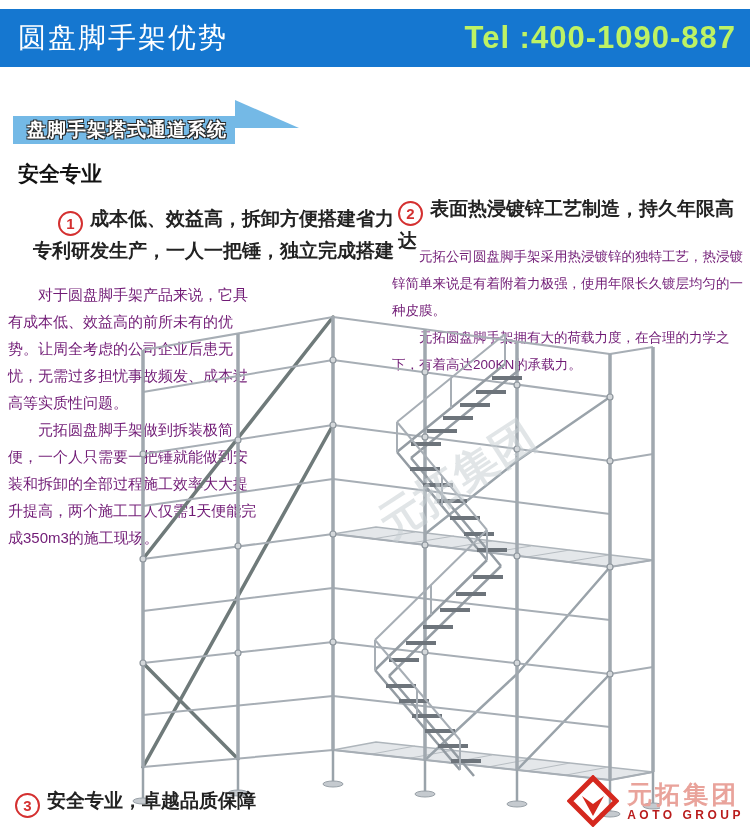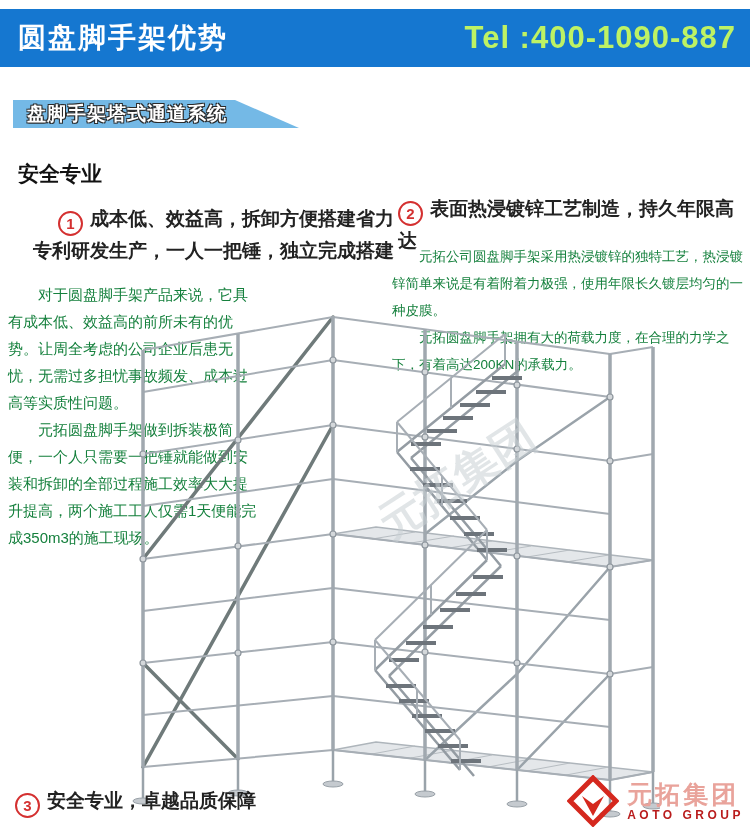--- a/index.html
+++ b/index.html
@@ -1,39 +1,39 @@
 <!DOCTYPE html>
 <html><head>
 <meta charset="utf-8">
 <style>
   html,body{margin:0;padding:0;background:#fff;}
   .page{position:relative;width:750px;height:830px;background:#fff;overflow:hidden;
         font-family:"Liberation Sans","DejaVu Sans",sans-serif;}
   
   .topbar{position:absolute;top:9px;left:0;width:750px;height:58px;background:#1577D0;}
   .topbar .title{position:absolute;left:18px;top:0;line-height:58px;font-size:28px;
-        font-weight:bold;color:#fff;letter-spacing:2px;}
+        font-weight:normal;color:#fff;letter-spacing:2px;}
   .topbar .tel{position:absolute;right:14px;top:0;line-height:58px;font-size:31px;
         font-weight:bold;color:#bef264;letter-spacing:1px;}
   
   .ribbon{position:absolute;top:100px;left:13px;height:28px;display:flex;}
   .ribbon-body{background:#74B9E6;height:28px;line-height:28px;padding:0 8px 0 14px;
         font-size:19px;font-weight:bold;color:#fff;letter-spacing:1px;
-        text-shadow:-1px -1px 0 #2a2a2a,1px -1px 0 #2a2a2a,-1px 1px 0 #2a2a2a,1px 1px 0 #2a2a2a;}
+        text-shadow:-1px -1px 0 #2a2a2a,1px -1px 0 #2a2a2a,-1px 1px 0 #2a2a2a,1px 1px 0 #2a2a2a;margin-top:16px;}
   .ribbon-tail{width:0;height:0;border-bottom:28px solid #74B9E6;border-right:64px solid transparent;}
   
   .section-title{position:absolute;top:160px;left:18px;font-size:21px;font-weight:bold;color:#111;}
   .adv{font-size:19px;font-weight:bold;color:#222;line-height:30px;}
   .adv .num{display:inline-flex;width:21px;height:21px;border:2px solid #D43030;border-radius:50%;
         color:#D43030;font-size:15px;line-height:21px;align-items:center;justify-content:center;
         margin-right:7px;vertical-align:-4px;font-weight:bold;}
   .adv1{position:absolute;top:204px;left:24px;width:370px;text-align:right;}
   .adv2{position:absolute;top:194px;left:398px;width:348px;}
   .adv3{position:absolute;top:786px;left:15px;width:330px;}
-  .col{color:#15803d;}
+  .col{color:#701a75;}
   .col p{margin:0;text-indent:2em;}
   .left-col{position:absolute;top:281px;left:8px;width:250px;font-size:15px;line-height:27px;}
   .right-col{position:absolute;top:243px;left:392px;width:354px;font-size:13.5px;line-height:27px;}
   
   .figure{position:absolute;left:105px;top:302px;width:555px;height:528px;}
   
   .logo{position:absolute;right:6px;bottom:3px;display:flex;align-items:center;gap:8px;}
   .logo-text{display:flex;flex-direction:column;line-height:1.05;}
   .logo-name{font-size:25px;font-weight:bold;color:#E9A39B;letter-spacing:3px;}
   .logo-sub{font-size:12px;font-weight:bold;color:#b91c1c;letter-spacing:3.5px;margin-top:2px;}

